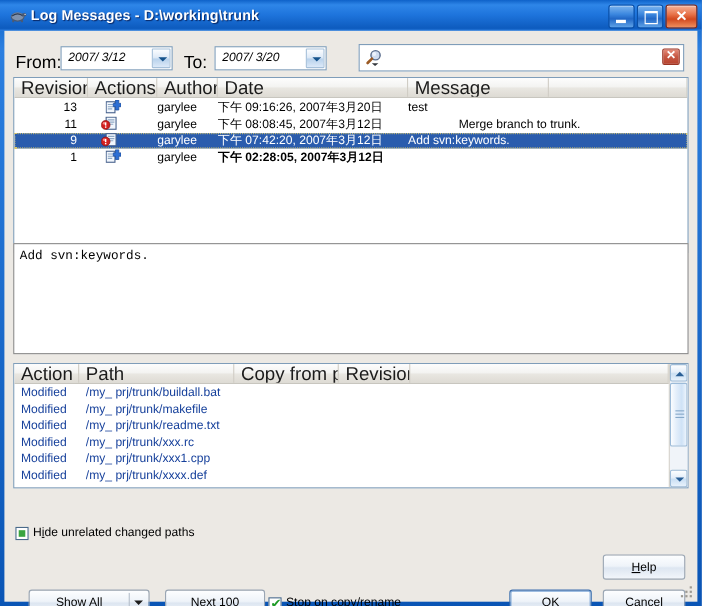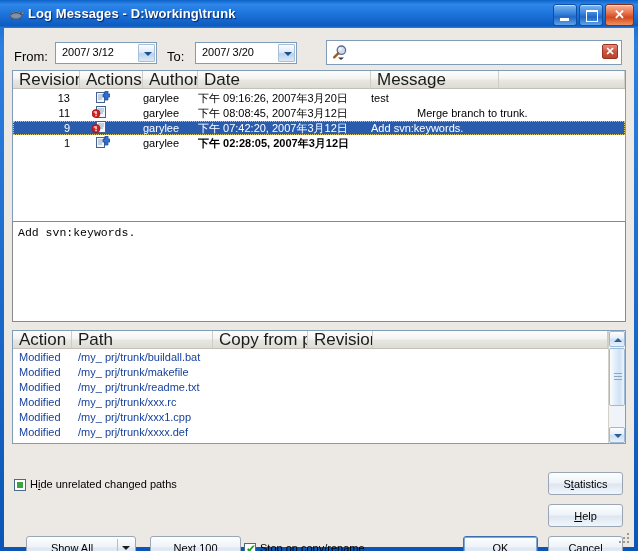--- a/index.html
+++ b/index.html
@@ -21,24 +21,24 @@
   .tb-btn.close{width:27px;border-color:#8e2a12;
     background:linear-gradient(180deg,#f7b49a 0%,#e8734a 40%,#d2491f 62%,#f0915f 100%);}
   .gl-min{position:absolute;left:6px;bottom:4px;width:9px;height:3px;background:#fff;}
   .gl-max{position:absolute;left:6px;top:5px;width:10px;height:9px;border:1px solid #fff;border-top-width:2px;}
   .gl-x{position:absolute;left:0;top:0;width:100%;height:100%;color:#fff;font-size:13px;
     font-weight:bold;line-height:19px;text-align:center;font-family:"Liberation Sans",sans-serif;}
 
   
   .client{position:absolute;left:4px;top:28px;width:630px;height:519px;background:#ece9e4;}
 
-  .lbl{position:absolute;font-size:13px;color:#000;}
-
-  
-  .datefield{position:absolute;height:22px;background:#fff;border:1px solid #7f9db9;box-sizing:border-box;}
+  .lbl{position:absolute;font-size:16px;color:#000;}
+
+  
+  .datefield{position:absolute;height:22px;background:#fff;border:1px solid #7f9db9;box-sizing:border-box;font-style:italic;}
   .datefield .val{position:absolute;left:6px;top:3px;font-size:11px;white-space:nowrap;}
   .cbtn{position:absolute;right:1px;top:1px;width:17px;height:18px;
     background:linear-gradient(180deg,#fbfdff 0%,#dfeaf7 45%,#b9d2ec 55%,#dce9f8 100%);
     border:1px solid #a6c0da;box-sizing:border-box;border-radius:1px;}
   .cbtn:after{content:"";position:absolute;left:5px;top:7px;border-left:4px solid transparent;
     border-right:4px solid transparent;border-top:4px solid #16538c;}
 
   
   .searchbox{position:absolute;background:#fff;border:1px solid #7f9db9;box-sizing:border-box;}
   .mag{position:absolute;left:5px;top:3px;width:18px;height:16px;}
@@ -306,23 +306,20 @@
       </div>
     </div>
 
     <div class="cbrow" style="left:10px;top:450px;">
       <span class="cbx">
         <span class="fill"></span>
       </span>
       <span class="cbtxt">H<u>i</u>de unrelated changed paths</span>
     </div>
 
-    <div class="btn" style="left:544px;top:444px;width:75px;height:23px;">
-      <span class="cap"><span>S<u>t</u>atistics</span></span>
-    </div>
     <div class="btn" style="left:544px;top:476px;width:75px;height:23px;">
       <span class="cap"><span><u>H</u>elp</span></span>
     </div>
     <div class="btn" style="left:544px;top:508px;width:75px;height:23px;">
       <span class="cap"><span><u>C</u>ancel</span></span>
     </div>
     <div class="btn default" style="left:459px;top:508px;width:75px;height:23px;">
       <span class="cap"><span><u>O</u>K</span></span>
     </div>
 

